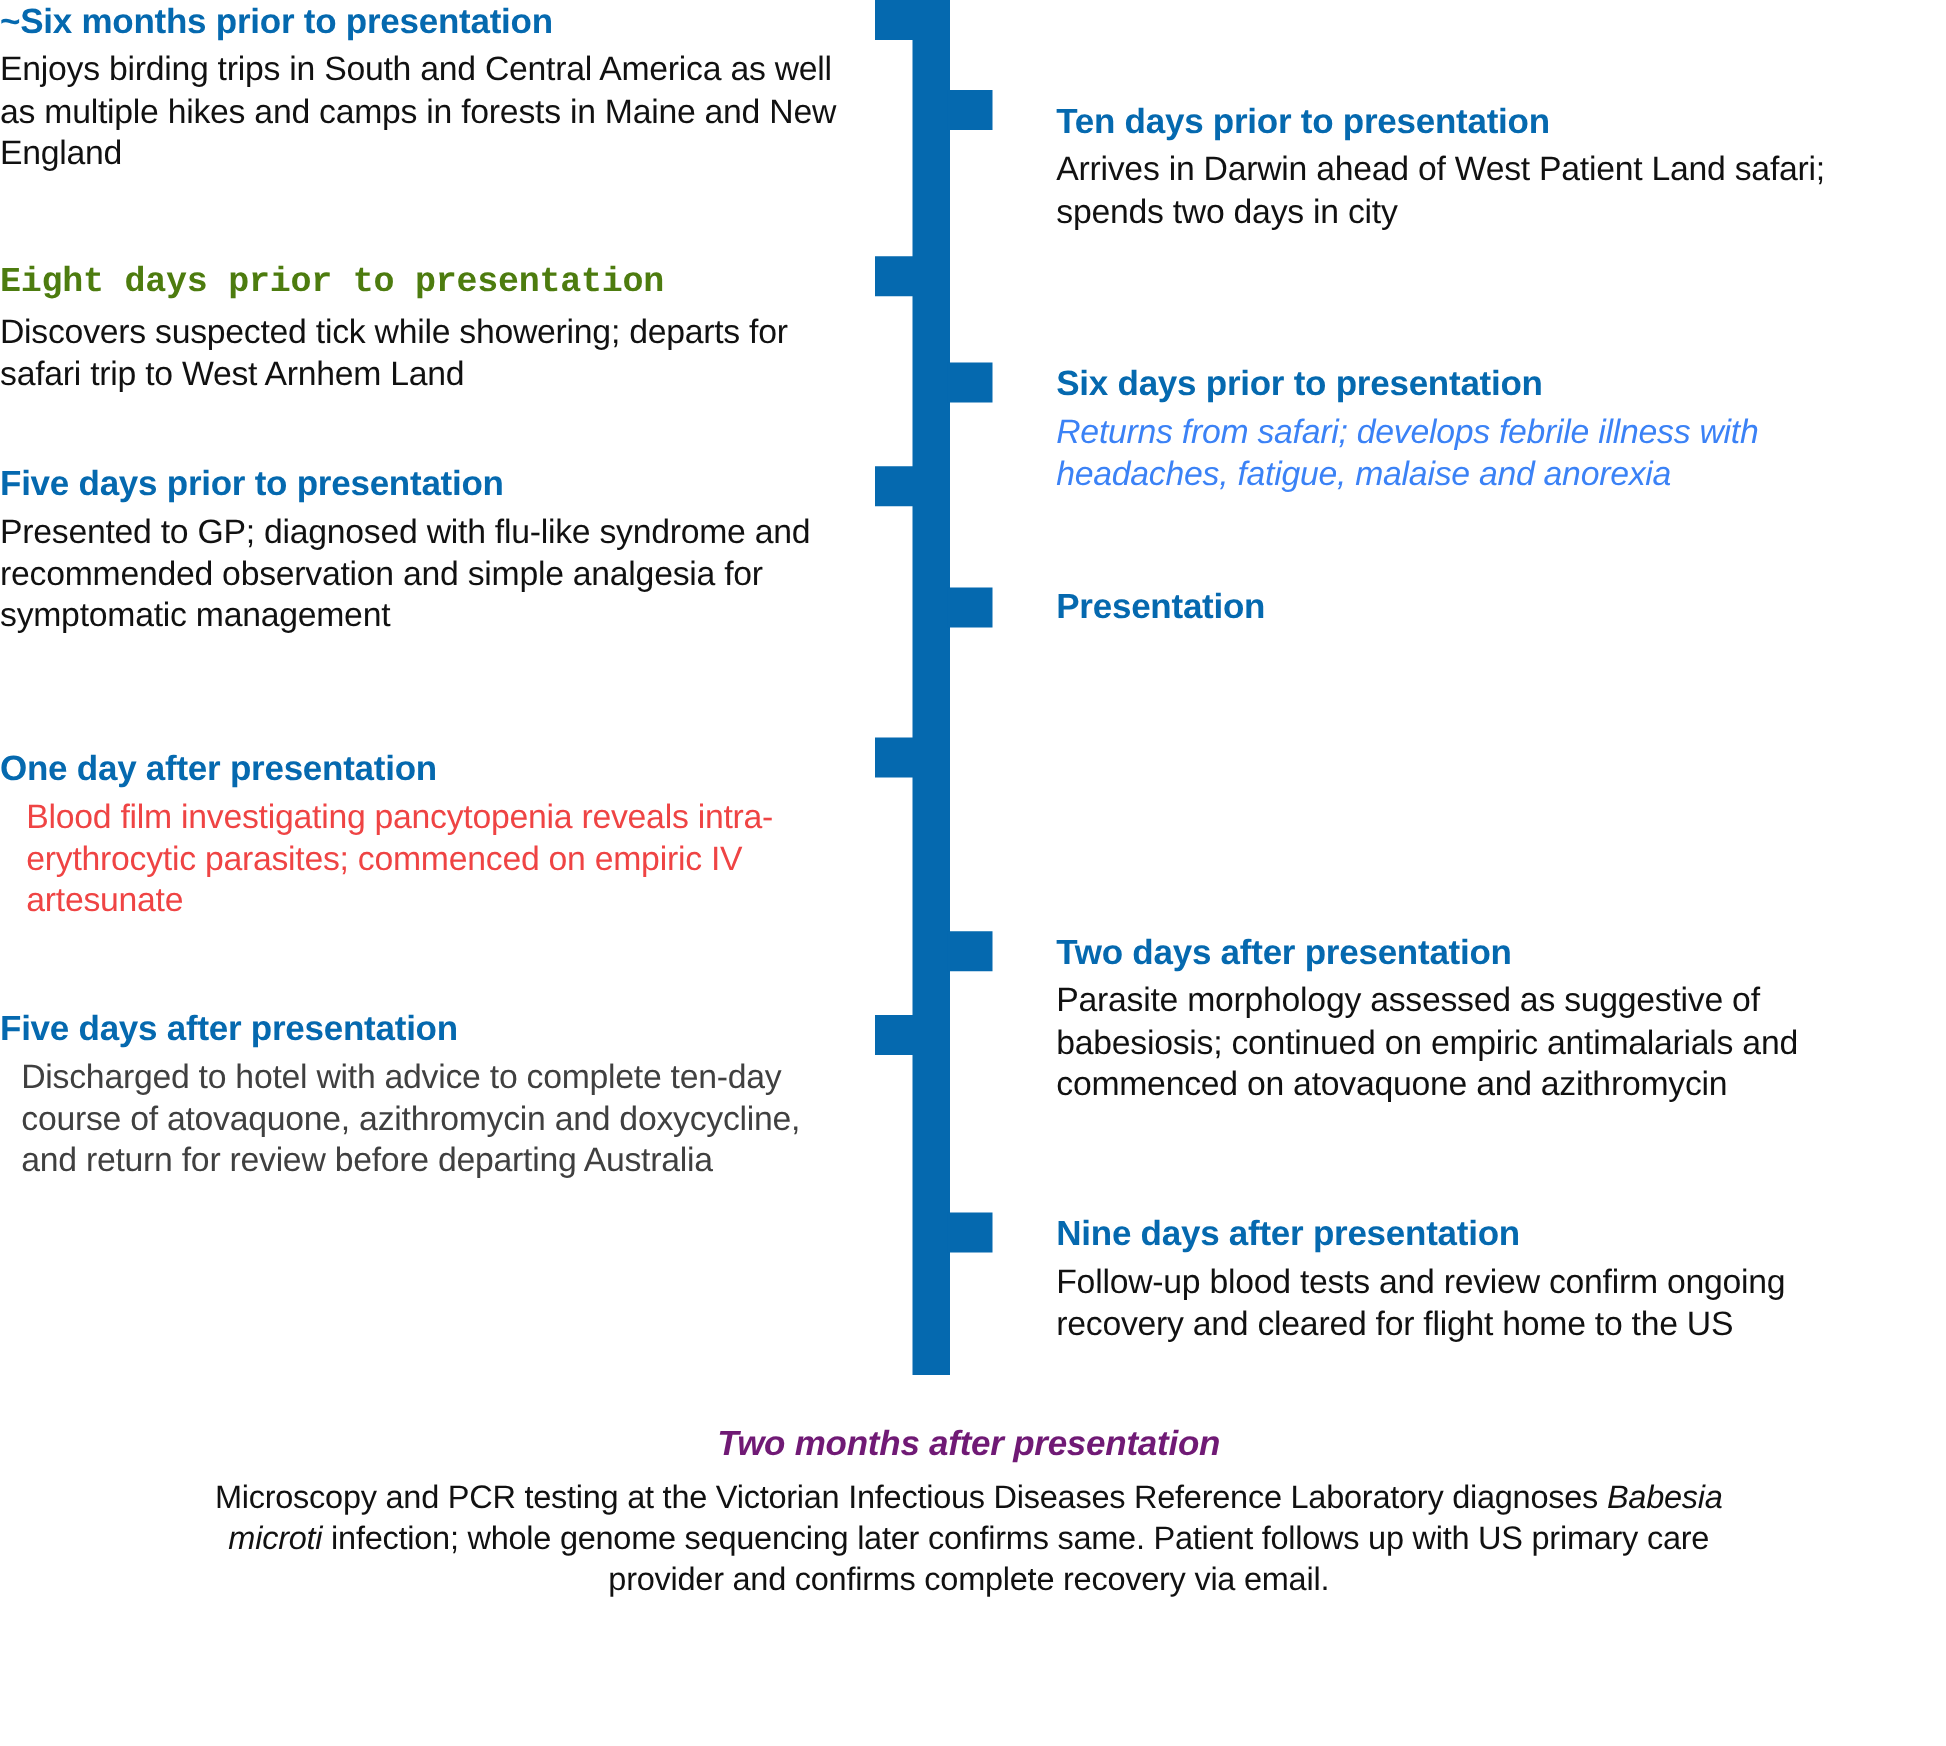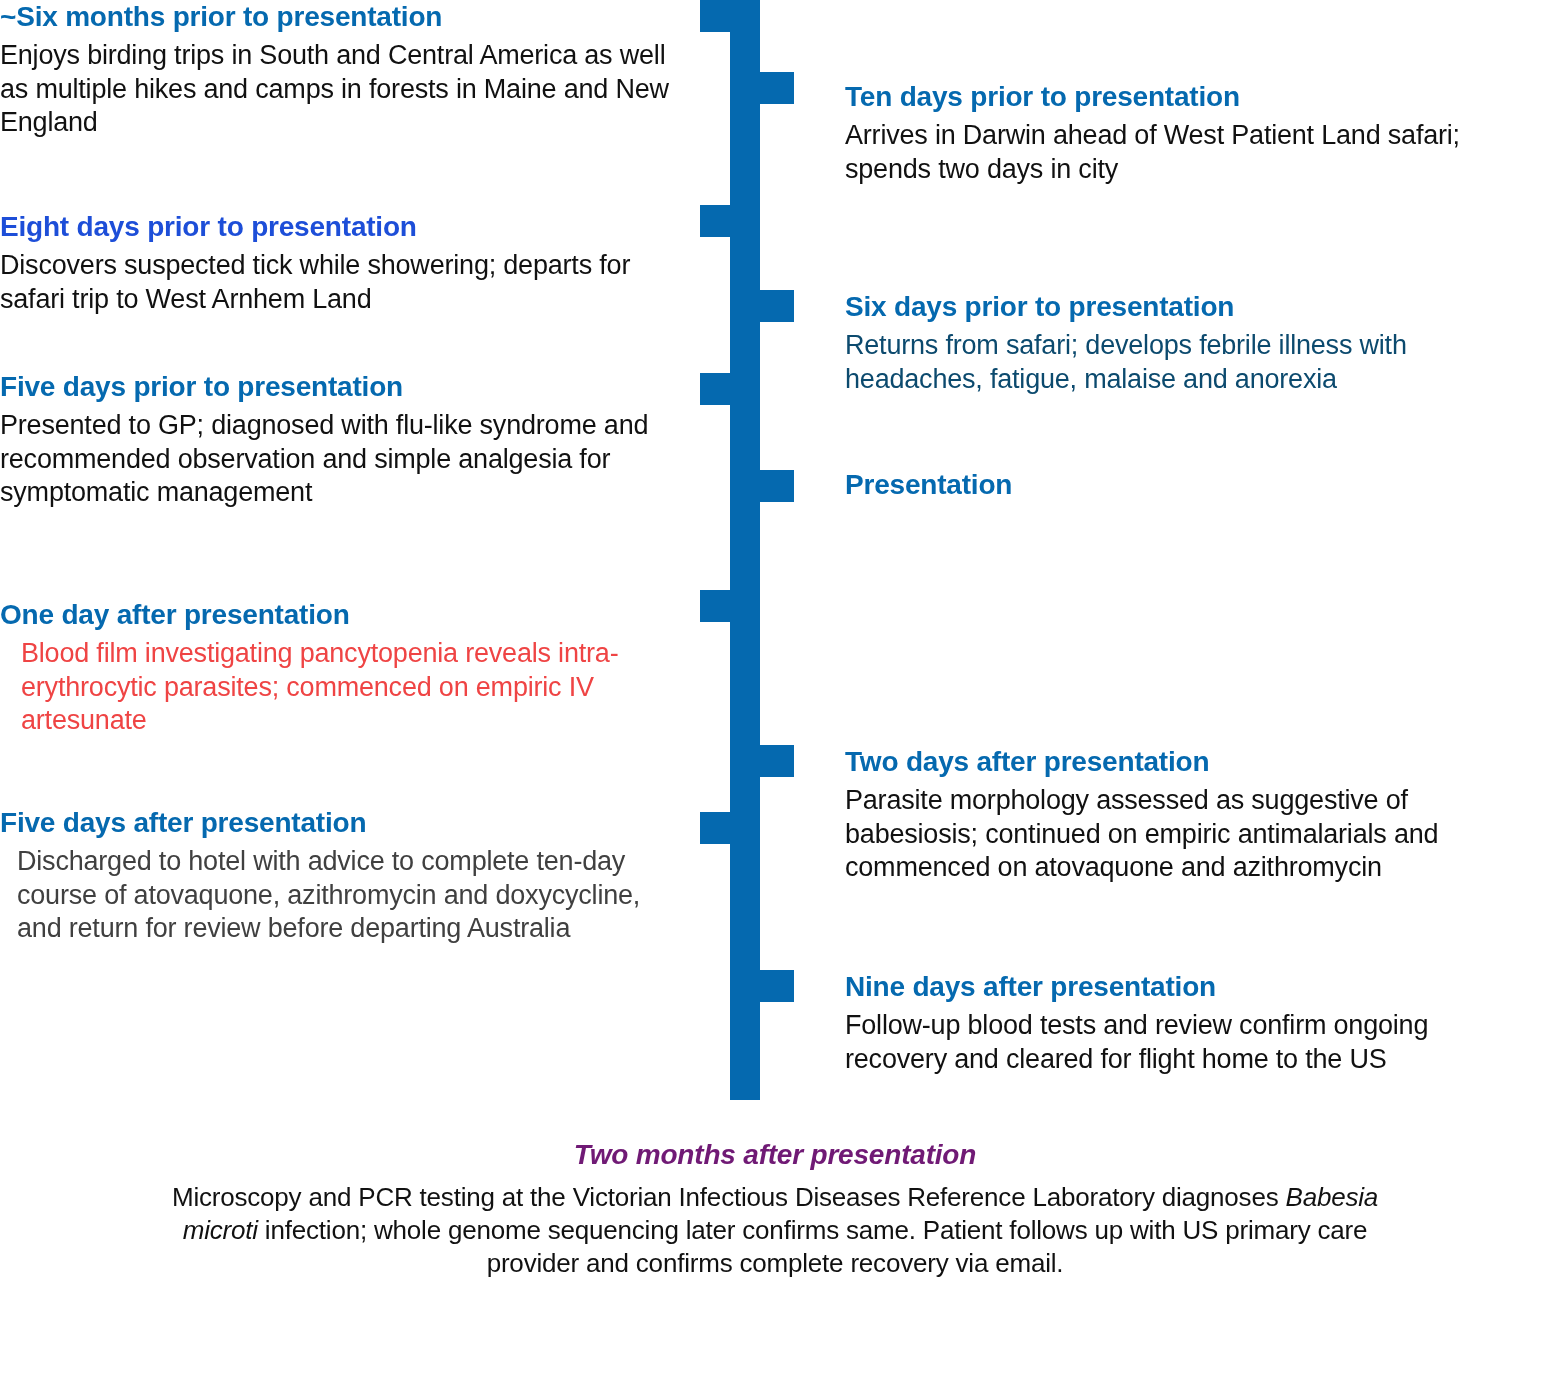--- a/index.html
+++ b/index.html
@@ -104,21 +104,21 @@
   <div class="stub right" style="top: 745px; background: rgb(5, 105, 175);"></div>
   <div class="stub left" style="top: 812px; background: rgb(5, 105, 175);"></div>
   <div class="stub right" style="top: 970px; background: rgb(5, 105, 175);"></div>
 
   <div class="entry side-left" style="top:0px;">
     <p class="entry-title" style="color: rgb(5, 105, 175);">~Six months prior to presentation</p>
     <p class="entry-body" style="color: rgb(17, 17, 17);">Enjoys birding trips in South and Central America as well as multiple hikes and camps in forests in Maine and New England</p>
   </div>
 
   <div class="entry side-left" style="top:210px;">
-    <p class="entry-title" style="color: #1d4ed8;">Eight days prior to presentation</p>
+    <p class="entry-title" style="color: #4d7c0f; font-family: Liberation Mono, monospace;">Eight days prior to presentation</p>
     <p class="entry-body" style="color: rgb(17, 17, 17);">Discovers suspected tick while showering; departs for safari trip to West Arnhem Land</p>
   </div>
 
   <div class="entry side-left" style="top:370px;">
     <p class="entry-title" style="color: rgb(5, 105, 175);">Five days prior to presentation</p>
     <p class="entry-body" style="color: rgb(17, 17, 17);">Presented to GP; diagnosed with flu-like syndrome and recommended observation and simple analgesia for symptomatic management</p>
   </div>
 
   <div class="entry side-left" style="top:586px;margin-top:12px;">
     <p class="entry-title" style="color: rgb(5, 105, 175);">One day after presentation</p>
@@ -130,21 +130,21 @@
     <p class="entry-body" style="color: #404040; padding-left: 17px;">Discharged to hotel with advice to complete ten-day course of atovaquone, azithromycin and doxycycline, and return for review before departing Australia</p>
   </div>
 
   <div class="entry side-right" style="top:80px;">
     <p class="entry-title" style="color: rgb(5, 105, 175);">Ten days prior to presentation</p>
     <p class="entry-body" style="color: rgb(17, 17, 17);">Arrives in Darwin ahead of West Patient Land safari; spends two days in city</p>
   </div>
 
   <div class="entry side-right" style="top:290px;">
     <p class="entry-title" style="color: rgb(5, 105, 175);">Six days prior to presentation</p>
-    <p class="entry-body" style="color: #0c4a6e;">Returns from safari; develops febrile illness with headaches, fatigue, malaise and anorexia</p>
+    <p class="entry-body" style="color: #3b82f6; font-style: italic;">Returns from safari; develops febrile illness with headaches, fatigue, malaise and anorexia</p>
   </div>
 
   <div class="entry side-right" style="top:468px;">
     <p class="entry-title" style="color: rgb(5, 105, 175);">Presentation</p>
   </div>
 
   <div class="entry side-right" style="top:745px;">
     <p class="entry-title" style="color: rgb(5, 105, 175);">Two days after presentation</p>
     <p class="entry-body" style="color: rgb(17, 17, 17);">Parasite morphology assessed as suggestive of babesiosis; continued on empiric antimalarials and commenced on atovaquone and azithromycin</p>
   </div>

